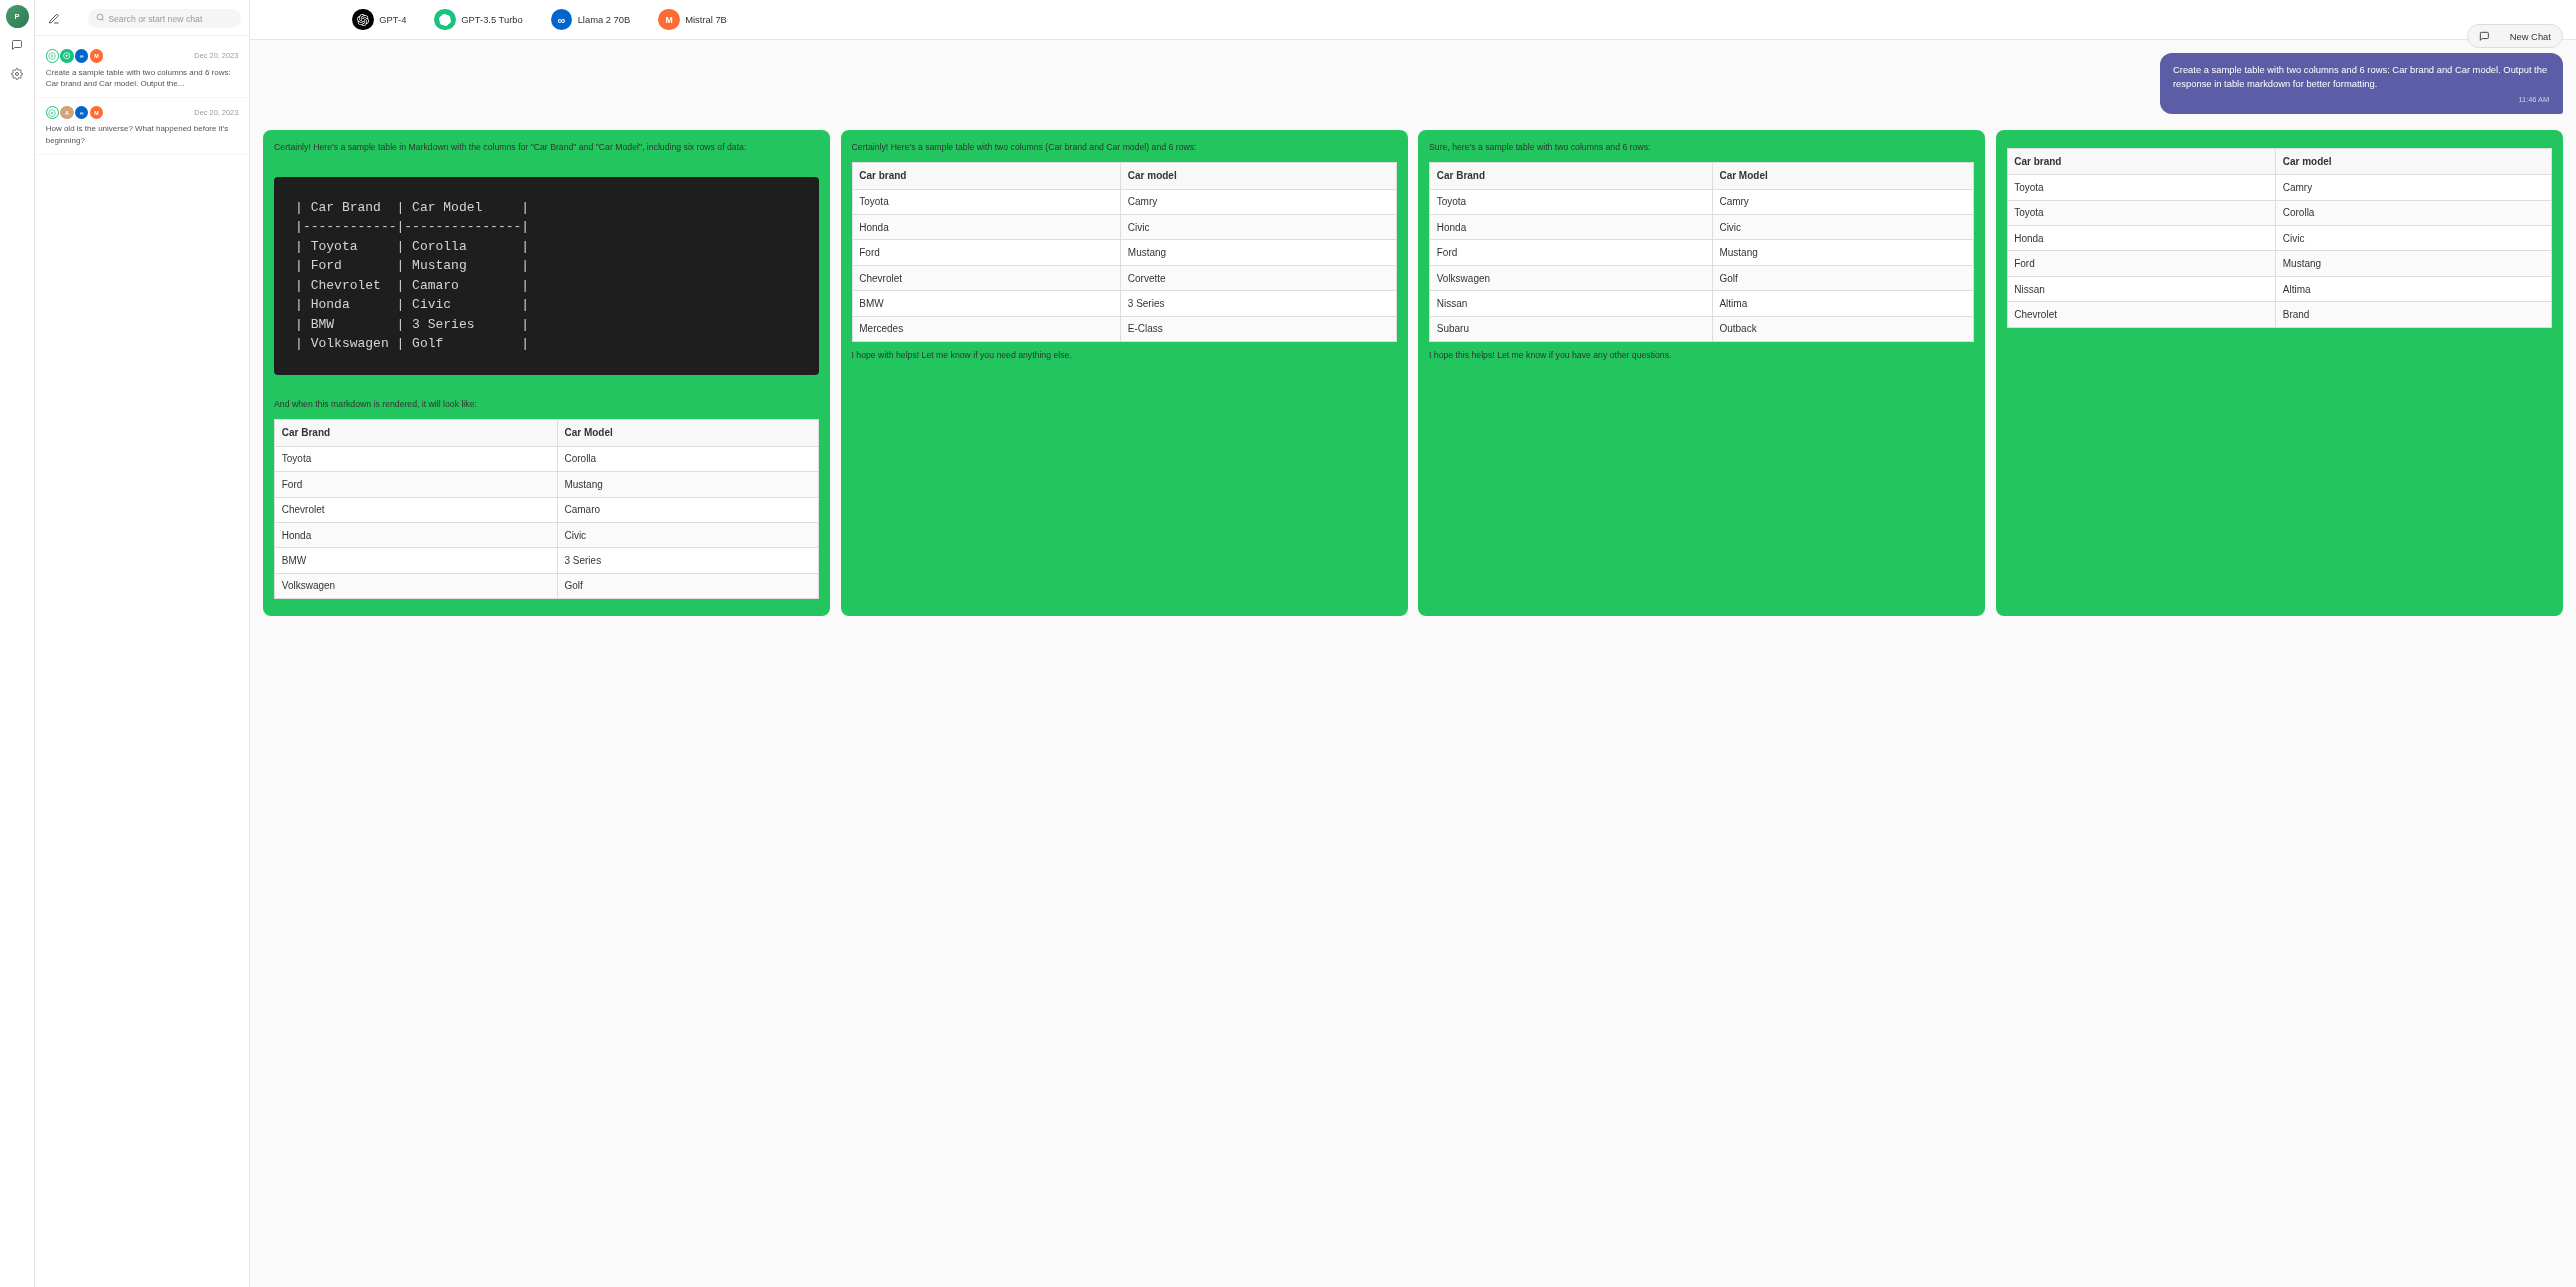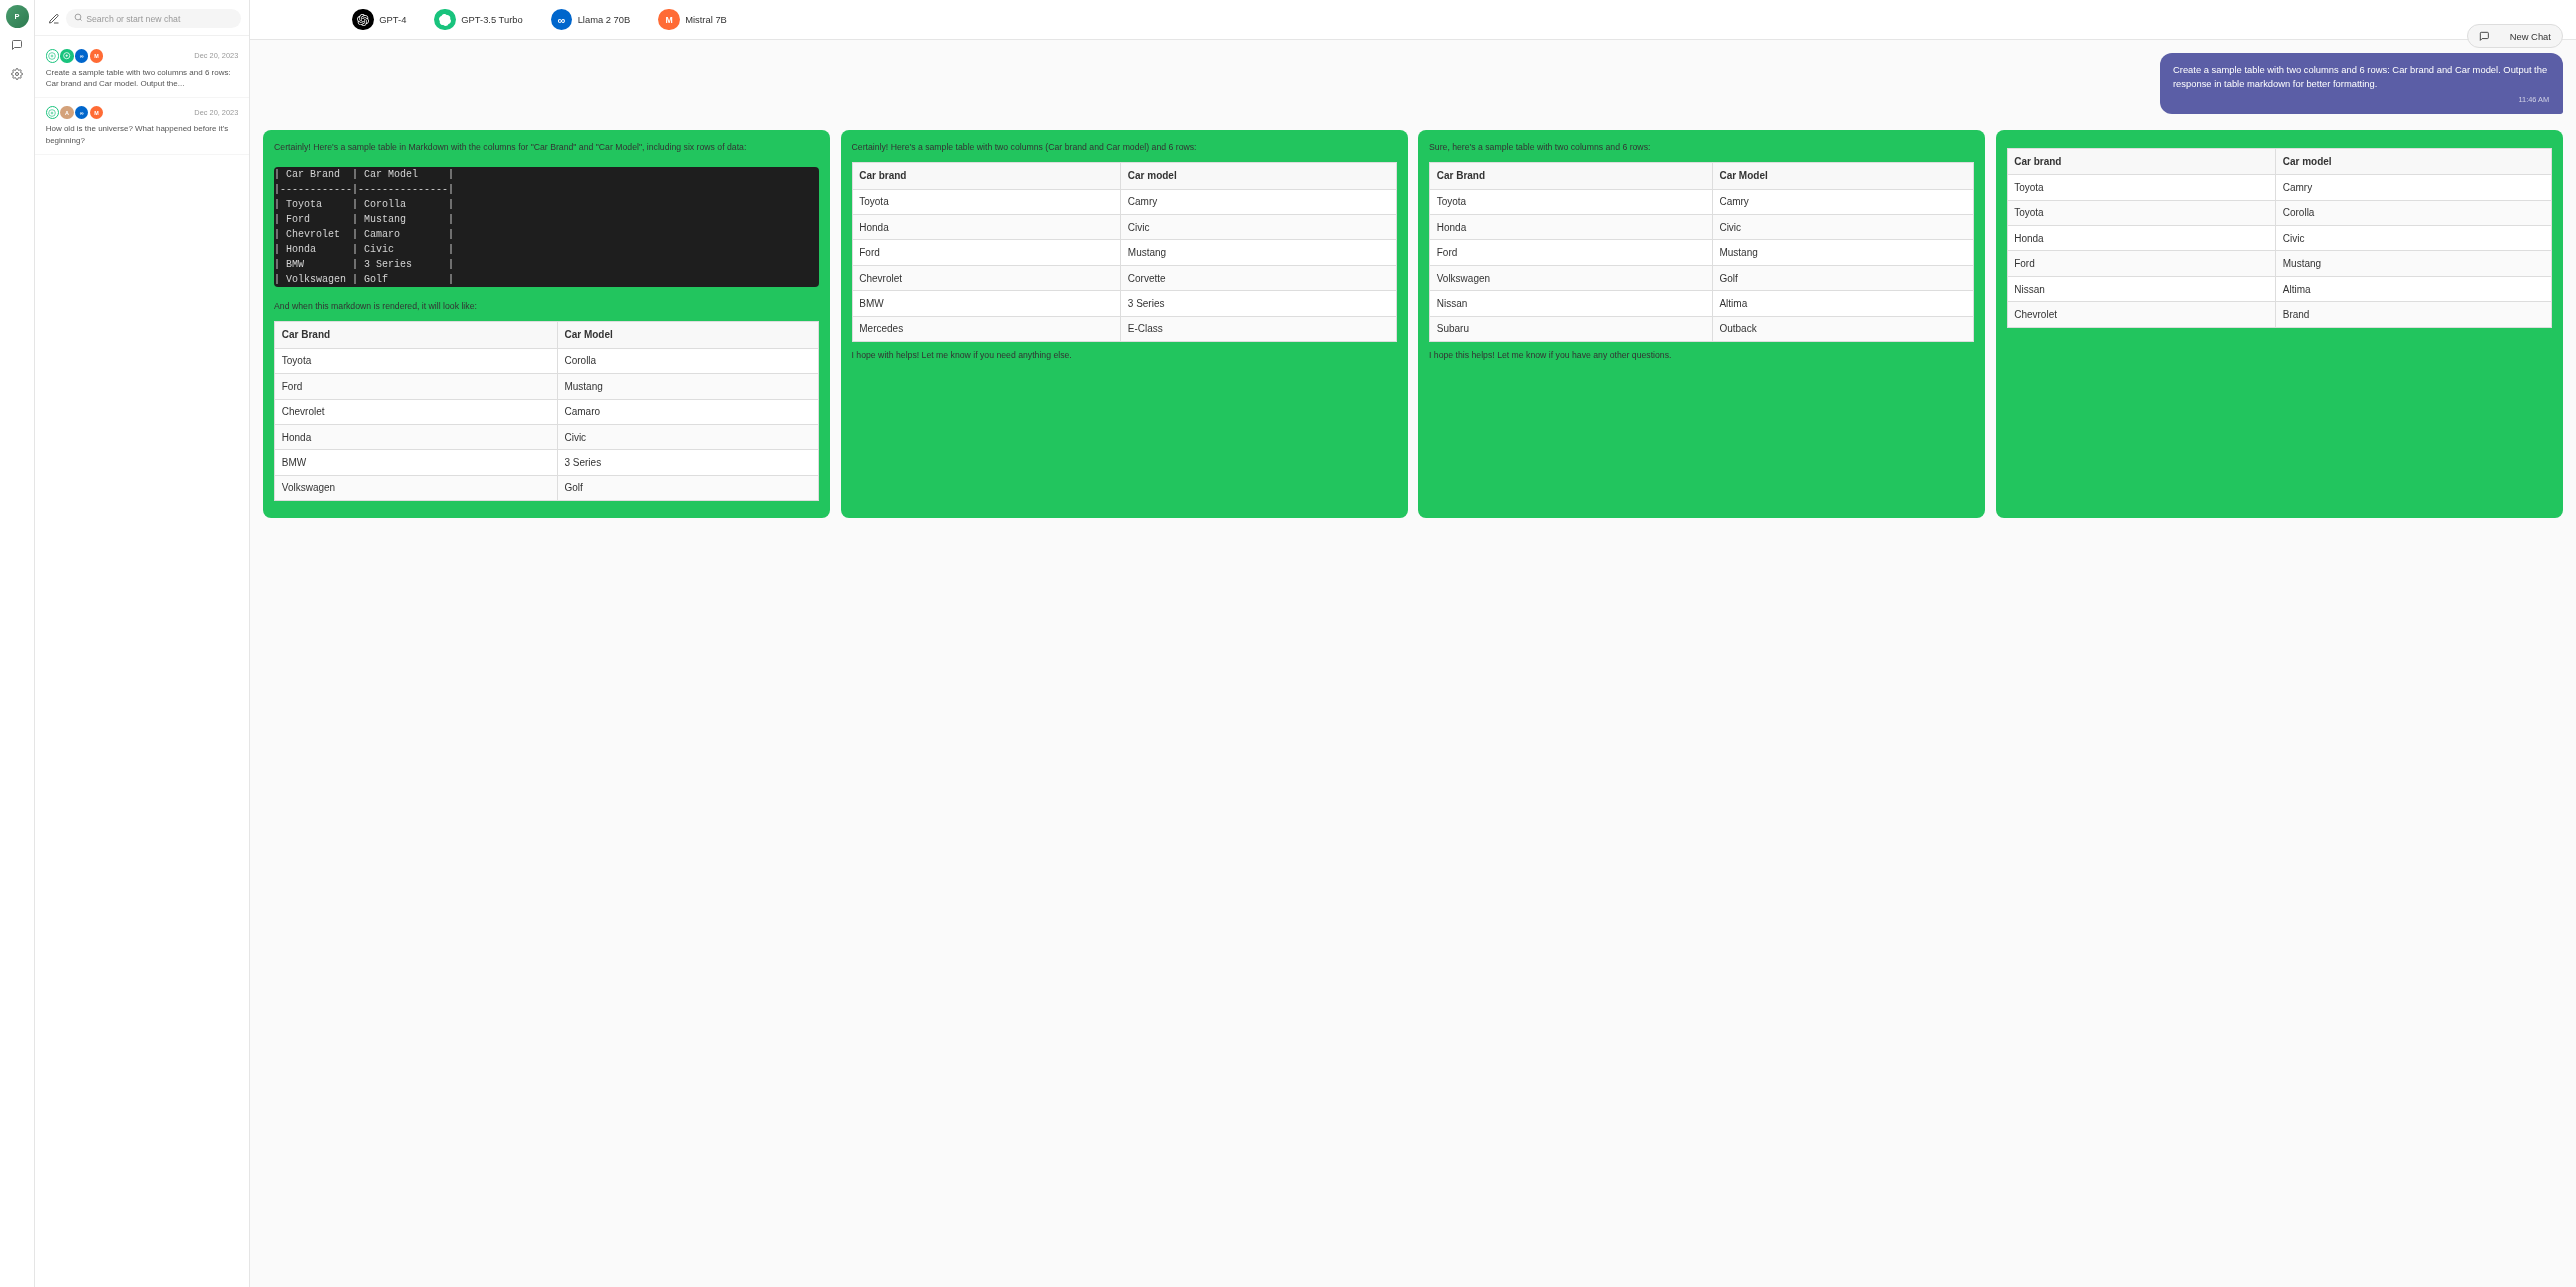--- a/index.html
+++ b/index.html
@@ -38,21 +38,21 @@
       background: #fff;
       border-right: 0.7px solid #e5e5e5;
       display: flex;
       flex-direction: column;
       height: 100vh;
     }
     .sidebar-header {
       padding: 8px 8px 5.4px;
       display: flex;
       align-items: center;
-      gap: 1px;
+      gap: 23px;
       border-bottom: 0.7px solid #f0f0f0;
       justify-content: center;
     }
     .new-chat-btn {
       width: 21.5px; height: 21.5px; border-radius: 5.4px;
       display: flex; align-items: center; justify-content: center;
       cursor: pointer; color: #555; font-size: 10.7px; flex-shrink: 0;
     }
     .search-box {
       flex: 1;
@@ -150,25 +150,25 @@
       font-size: 8.7px;
       line-height: 1.5;
       color: #333;
     }
     .response-text { margin-bottom: 8px; }
 
     
     .code-block {
       background: #1e1e1e;
       border-radius: 4px;
-      padding: 0;
+      padding: 21px;
       font-family: 'Courier New', monospace;
-      font-size: 10px;
+      font-size: 13px;
       color: #d4d4d4;
-      margin: 13px 0;
+      margin: 23px 0;
       white-space: pre;
       overflow-x: auto;
     }
 
     
     .data-table { width: 100%; border-collapse: collapse; margin: 6.7px 0; font-size: 10px; }
     .data-table th {
       background: #f8f8f8;
       font-weight: 600;
       text-align: left;

